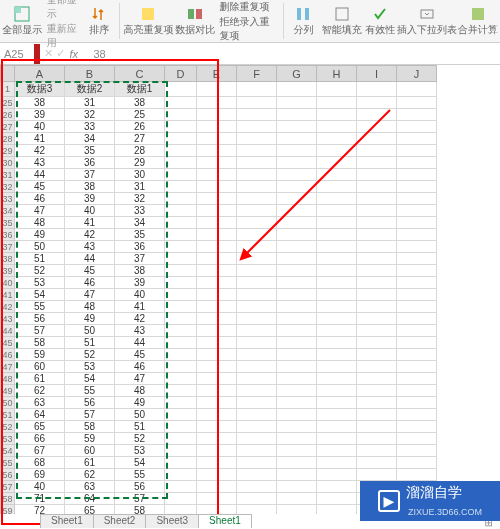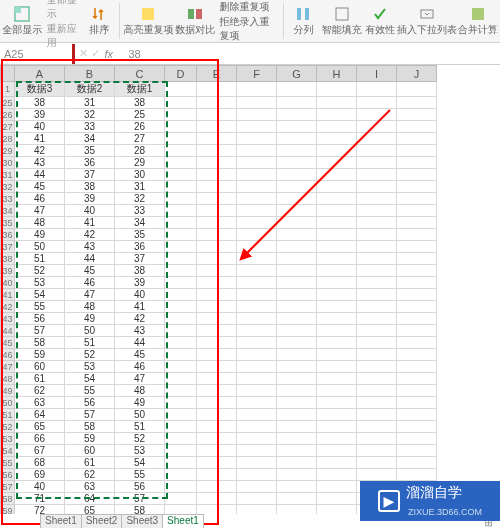--- a/index.html
+++ b/index.html
@@ -3,37 +3,37 @@
 <meta charset="utf-8">
 <style>
 *{box-sizing:border-box;margin:0;padding:0;font-family:"Microsoft YaHei",SimSun,Arial,sans-serif}
 body{background:#fff;width:500px;height:529px;overflow:hidden;position:relative;font-size:11px;color:#333}
 .ribbon{height:43px;background:#f5f5f5;border-bottom:1px solid #d0d0d0;display:flex;align-items:center;padding:0 4px;gap:6px}
 .rb{display:flex;flex-direction:column;align-items:center;justify-content:center;height:40px;min-width:28px;padding:0 2px;cursor:pointer}
 .rb .ic{width:16px;height:16px;margin-bottom:1px}
 .rb .lb{font-size:10px;color:#666;white-space:nowrap}
 .sep{width:1px;height:36px;background:#d8d8d8}
 .fbar{height:22px;border-bottom:1px solid #d0d0d0;display:flex;align-items:center;font-size:11px}
-.namebox{width:75px;height:20px;border-right:3px solid #b91c1c;padding:0 4px;display:flex;align-items:center;color:#888}
+.namebox{width:40px;height:20px;border-right:6px solid #b91c1c;padding:0 4px;display:flex;align-items:center;color:#888}
 .fx{width:20px;color:#888;font-style:italic}
 .fval{padding-left:4px;color:#888}
 .sheet{position:absolute;top:65px;left:0;right:0;bottom:15px;overflow:hidden}
 table{border-collapse:collapse;table-layout:fixed}
 .colhead td{background:#dcdcdc;text-align:center;height:16px;border:1px solid #bbb;font-size:11px;color:#555}
 .rowhead{background:#e8e8e8;text-align:center;width:14px;font-size:9px;color:#777;border:1px solid #ccc}
 td.cell{border:1px solid #d8d8d8;height:11px;font-size:10px;text-align:center;background:#fff;padding:0}
 td.hdr{font-weight:normal;background:#e5e5e5}
 .colA{width:50px}.colB{width:50px}.colC{width:50px}.colD{width:32px}
 .colE,.colF,.colG,.colH,.colI,.colJ{width:40px}
 .sel{position:absolute;border:1px dashed #0a7a3a;pointer-events:none}
 .selOuter{top:81px;left:16px;width:152px;height:418px;border:2px dashed #0a7a3a}
 .redrect{position:absolute;top:59px;left:1px;width:218px;height:466px;border:2px solid #ff0000;pointer-events:none}
 .arrow{position:absolute;top:100px;left:230px;width:170px;height:170px;pointer-events:none}
 .tabs{position:absolute;bottom:1px;left:40px;height:14px;display:flex;font-size:10px}
-.tab{padding:0 4px;border:1px solid #bbb;border-bottom:none;background:#eee;margin-right:-1px;color:#666;cursor:pointer}
+.tab{padding:0 10px;border:1px solid #bbb;border-bottom:none;background:#eee;margin-right:-1px;color:#666;cursor:pointer}
 .tab.active{background:#fff;color:#0a7a3a}
 .tri{position:absolute;bottom:1px;right:7px;font-size:10px;color:#888}
 .logo{position:absolute;bottom:8px;right:0;width:140px;height:40px;background:#2b63c0;color:#fff;display:flex;align-items:center;justify-content:center;font-size:14px;gap:6px}
 .logo .play{width:22px;height:22px;border:2px solid #fff;border-radius:3px;display:flex;align-items:center;justify-content:center}
 .logo small{font-size:9px;color:#cde;margin-left:2px}
 </style>
 </head>
 <body>
 
 <div class="ribbon">

